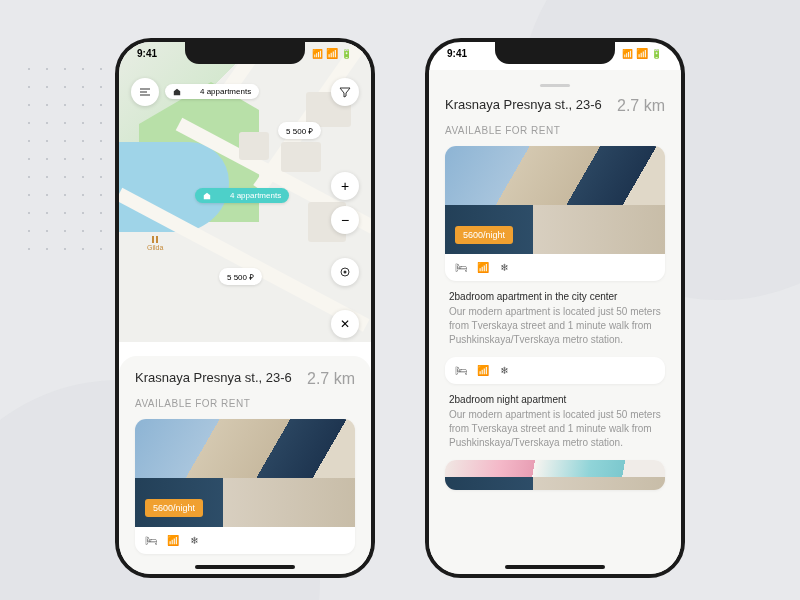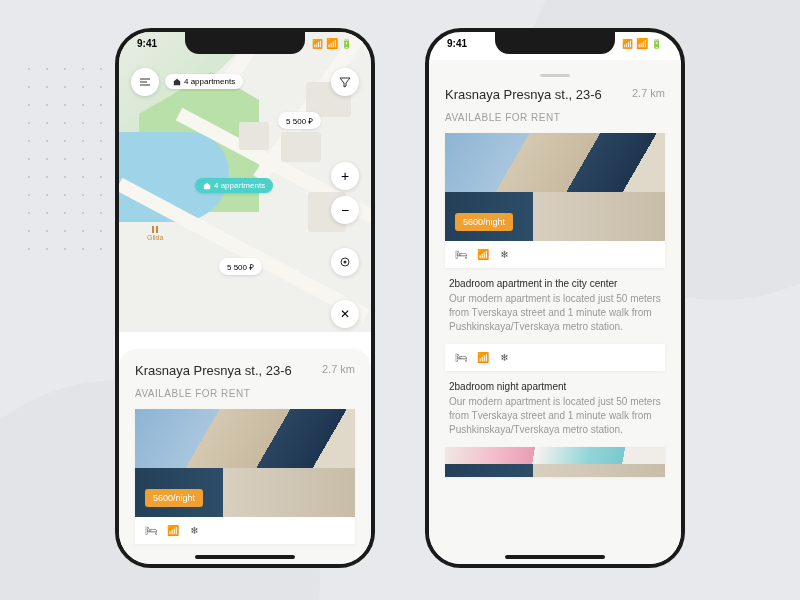--- a/index.html
+++ b/index.html
@@ -1,21 +1,21 @@
 <!DOCTYPE html>
 <html><head>
 <meta charset="utf-8">
 <style>
 *{box-sizing:border-box;margin:0;padding:0;font-family:-apple-system,BlinkMacSystemFont,'Segoe UI',sans-serif}
 body{background:#e8e9ec;width:800px;height:600px;overflow:hidden;position:relative}
 .bg-deco{position:absolute;width:400px;height:400px;border-radius:50%;background:#dde0e4;opacity:.5}
 .bg1{top:-100px;right:-120px}
 .bg2{bottom:-180px;left:-80px}
 .dots{position:absolute;top:60px;left:20px;width:120px;height:200px;background-image:radial-gradient(#c5c8ce 1.5px,transparent 1.5px);background-size:18px 18px}
-.phones{display:flex;justify-content:center;gap:50px;padding-top:28px;position:relative;z-index:2}
+.phones{display:flex;justify-content:center;gap:50px;padding-top:38px;position:relative;z-index:2}
 .phone{width:260px;height:540px;background:#fff;border:4px solid #1a1a1a;border-radius:36px;position:relative;overflow:hidden}
 .notch{position:absolute;top:0;left:50%;transform:translateX(-50%);width:120px;height:22px;background:#1a1a1a;border-radius:0 0 14px 14px;z-index:20}
 .status{position:absolute;top:6px;left:0;right:0;display:flex;justify-content:space-between;padding:0 18px;font-size:10px;font-weight:600;z-index:15}
 .status-r{display:flex;gap:3px;align-items:center}
 .sig,.bat{font-size:9px}
 .map{width:100%;height:300px;background:linear-gradient(135deg,#e8ede4 0%,#d5e8d0 25%,#f0f0ed 25%,#f0f0ed 100%);position:relative}
 .water{position:absolute;top:100px;left:0;width:110px;height:90px;background:#9fd4e8;border-radius:0 40px 50px 0}
 .park{position:absolute;top:40px;left:20px;width:120px;height:140px;background:#b8e0a8;clip-path:polygon(0 30%,60% 0,100% 20%,100% 100%,0 100%)}
 .road{position:absolute;background:#f8f6f0;height:14px;transform-origin:left}
 .r1{top:75px;left:60px;width:220px;transform:rotate(28deg)}
@@ -27,36 +27,36 @@
 .b2{top:100px;right:50px;width:40px;height:30px}
 .b3{top:160px;right:25px;width:38px;height:40px}
 .b4{top:90px;left:120px;width:30px;height:28px}
 .toolbtn{position:absolute;width:28px;height:28px;background:#fff;border-radius:50%;display:flex;align-items:center;justify-content:center;box-shadow:0 1px 4px rgba(0,0,0,.15);font-size:14px;font-weight:300}
 .tb-menu{top:36px;left:12px}
 .tb-filter{top:36px;right:12px}
 .tb-plus{top:130px;right:12px}
 .tb-minus{top:164px;right:12px}
 .tb-locate{top:216px;right:12px}
 .tb-close{top:268px;right:12px;font-size:12px}
-.chip{position:absolute;background:#fff;border-radius:12px;padding:3px 8px;font-size:8px;display:flex;align-items:center;gap:3px;box-shadow:0 1px 3px rgba(0,0,0,.12)}
+.chip{position:absolute;background:#fff;border-radius:12px;padding:3px 8px;font-size:8px;display:flex;align-items:center;gap:19px;box-shadow:0 1px 3px rgba(0,0,0,.12)}
 .chip svg{width:8px;height:8px}
 .chip1{top:42px;left:46px}
 .chip2{top:146px;left:76px;background:#4dd0c9;color:#fff}
 .chip3{top:80px;right:50px}
 .chip4{top:226px;left:100px}
 .poi{position:absolute;top:192px;left:28px;color:#c58a3a;font-size:7px;text-align:center}
 .poi svg{width:10px;height:10px;display:block;margin:0 auto}
 .sheet{position:absolute;bottom:0;left:0;right:0;background:#f7f7f5;border-radius:18px 18px 0 0;padding:14px 16px 10px}
 .sheet-full{top:28px;border-radius:0;overflow-y:hidden}
 .handle{width:30px;height:3px;background:#d0d0d0;border-radius:2px;margin:0 auto 10px}
 .addr{display:flex;justify-content:space-between;align-items:flex-start;margin-bottom:10px}
 .addr-t{font-size:13px;color:#2a2a2a}
-.addr-d{font-size:11px;color:#a0a0a0}
+.addr-d{font-size:16px;color:#a0a0a0}
 .section{font-size:10px;color:#a0a0a0;letter-spacing:.5px;margin-bottom:10px}
-.card{background:#fff;border-radius:0;overflow:hidden;margin-bottom:10px;box-shadow:0 1px 3px rgba(0,0,0,.05)}
+.card{background:#fff;border-radius:11px;overflow:hidden;margin-bottom:10px;box-shadow:0 1px 3px rgba(0,0,0,.05)}
 .cimg{height:108px;position:relative;background:linear-gradient(120deg,#8db4d4 0%,#a8c5dd 30%,#d4c8b0 30%,#c8baa0 55%,#2a4560 55%,#1e3550 75%,#e0d8c8 75%)}
 .cimg::before{content:'';position:absolute;bottom:0;left:0;right:0;height:45%;background:linear-gradient(90deg,#234058 0%,#2d4d68 40%,#d8cfc0 40%,#c8bda8 100%)}
 .cimg2{background:linear-gradient(110deg,#e8e4d8 0%,#d8d2c0 35%,#8a6e50 35%,#765c42 50%,#e0dad0 50%,#d0cabc 70%,#f0ece4 70%)}
 .cimg2::before{background:linear-gradient(90deg,#a8946e 0%,#96845e 30%,#d4ccb8 30%)}
 .cimg3{background:linear-gradient(100deg,#f0e8e4 0%,#f4b8c8 25%,#e89eb4 40%,#f8f4f0 40%,#90d4d8 65%,#7cc8ce 80%,#f0ece8 80%)}
 .price{position:absolute;bottom:10px;left:10px;background:#f0a030;color:#fff;padding:4px 8px;font-size:9px;border-radius:3px;z-index:2}
 .amen{display:flex;gap:10px;padding:8px 10px;font-size:10px;color:#555}
 .ctitle{font-size:10px;font-weight:400;padding:0 4px 3px;color:#2a2a2a}
 .cdesc{font-size:10px;color:#999;padding:0 4px 10px;line-height:1.4}
 .homebar{position:absolute;bottom:5px;left:50%;transform:translateX(-50%);width:100px;height:4px;background:#1a1a1a;border-radius:3px;z-index:20}

